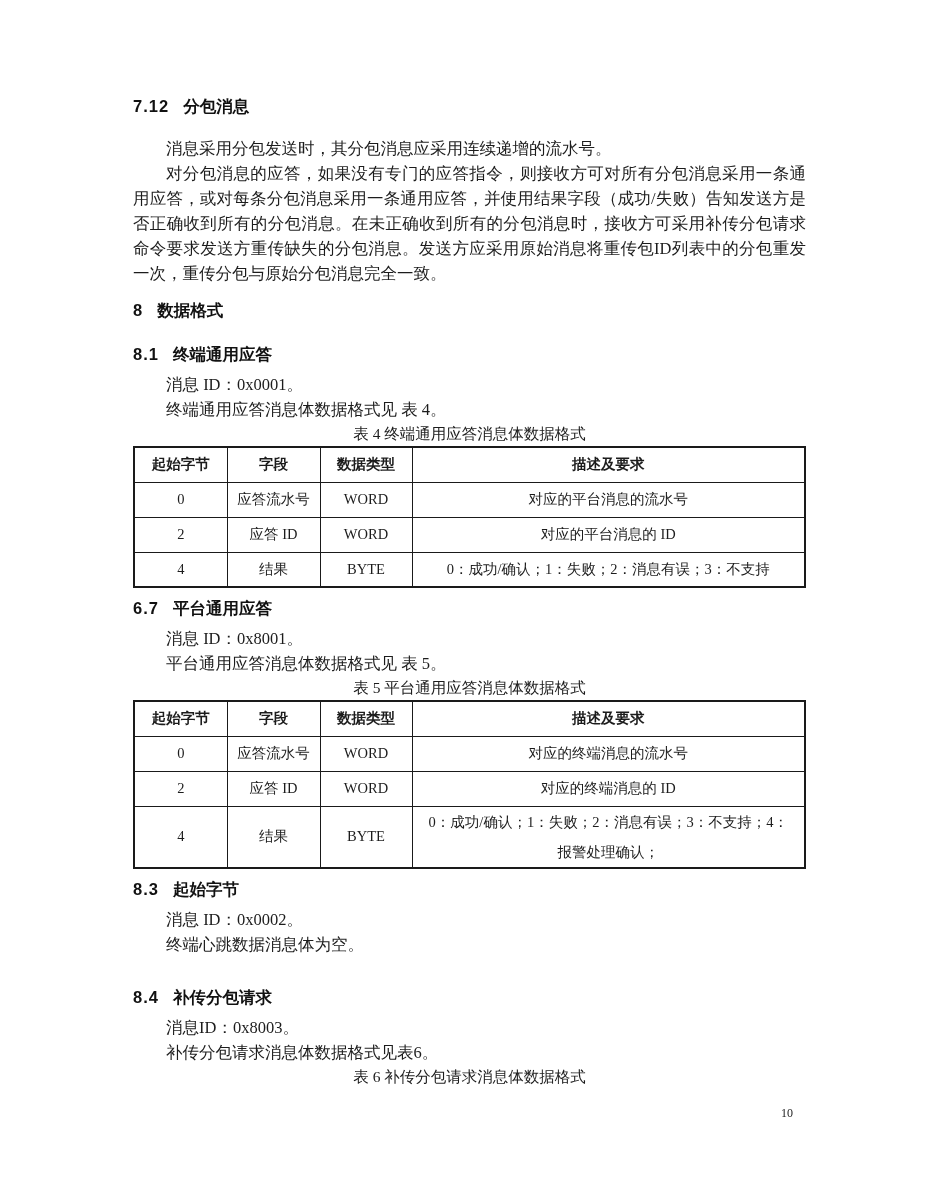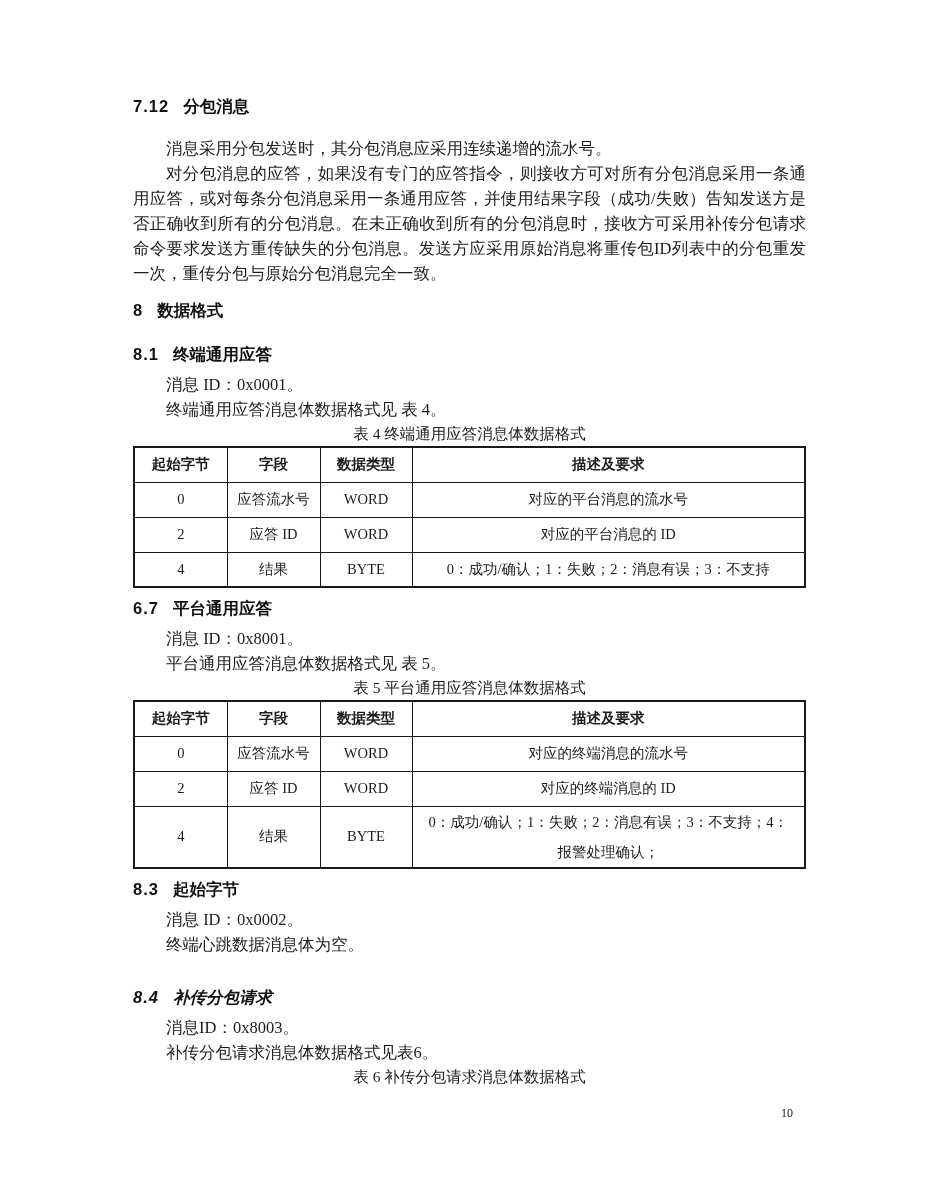--- a/index.html
+++ b/index.html
@@ -23,21 +23,21 @@
     font-size: 16.5px;
     line-height: 20px;
     color: #111;
   }
   .heading .sec-num { margin-right: 14px; letter-spacing: 1px; }
   .h712 { margin-top: 0; }
   .h8   { margin-top: 14px; }
   .h81  { margin-top: 24px; }
   .h82  { margin-top: 10px; }
   .h83  { margin-top: 10px; }
-  .h84  { margin-top: 30px; font-style: italic; }
+  .h84  { margin-top: 30px; }
   .para {
     font-size: 16.5px;
     line-height: 25px;
     text-align: justify;
     text-indent: 33px;
   }
   .para-first { margin-top: 20px; }
   .line {
     font-size: 16.5px;
     line-height: 25px;

